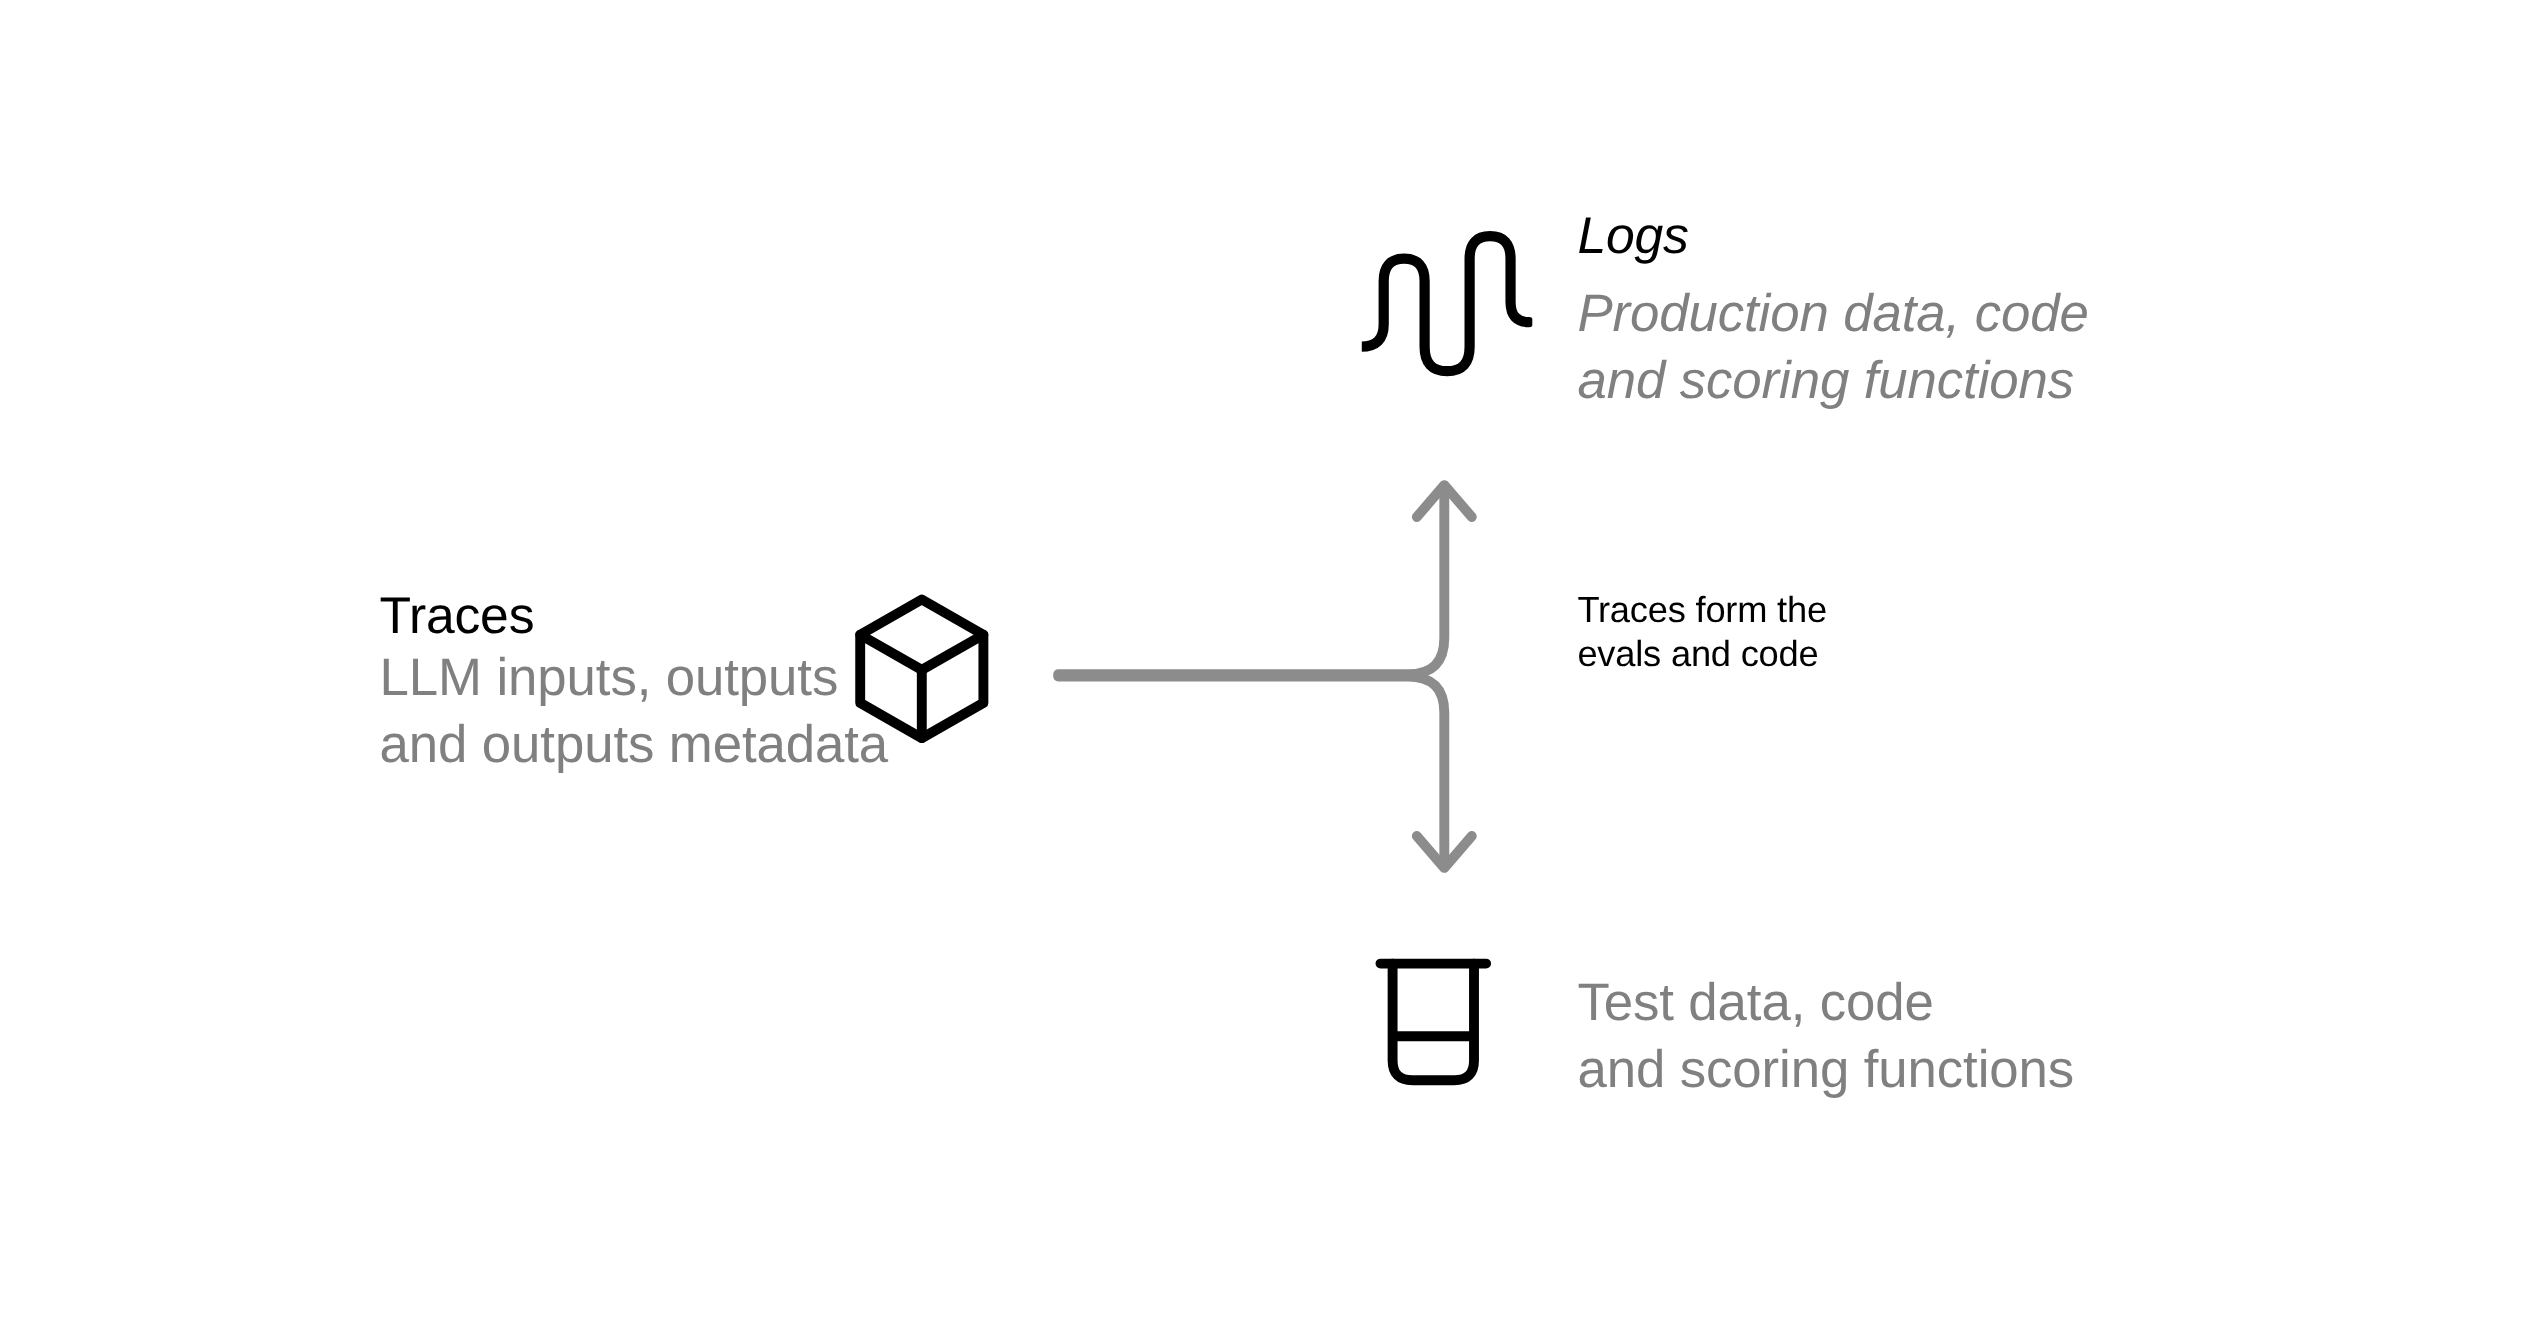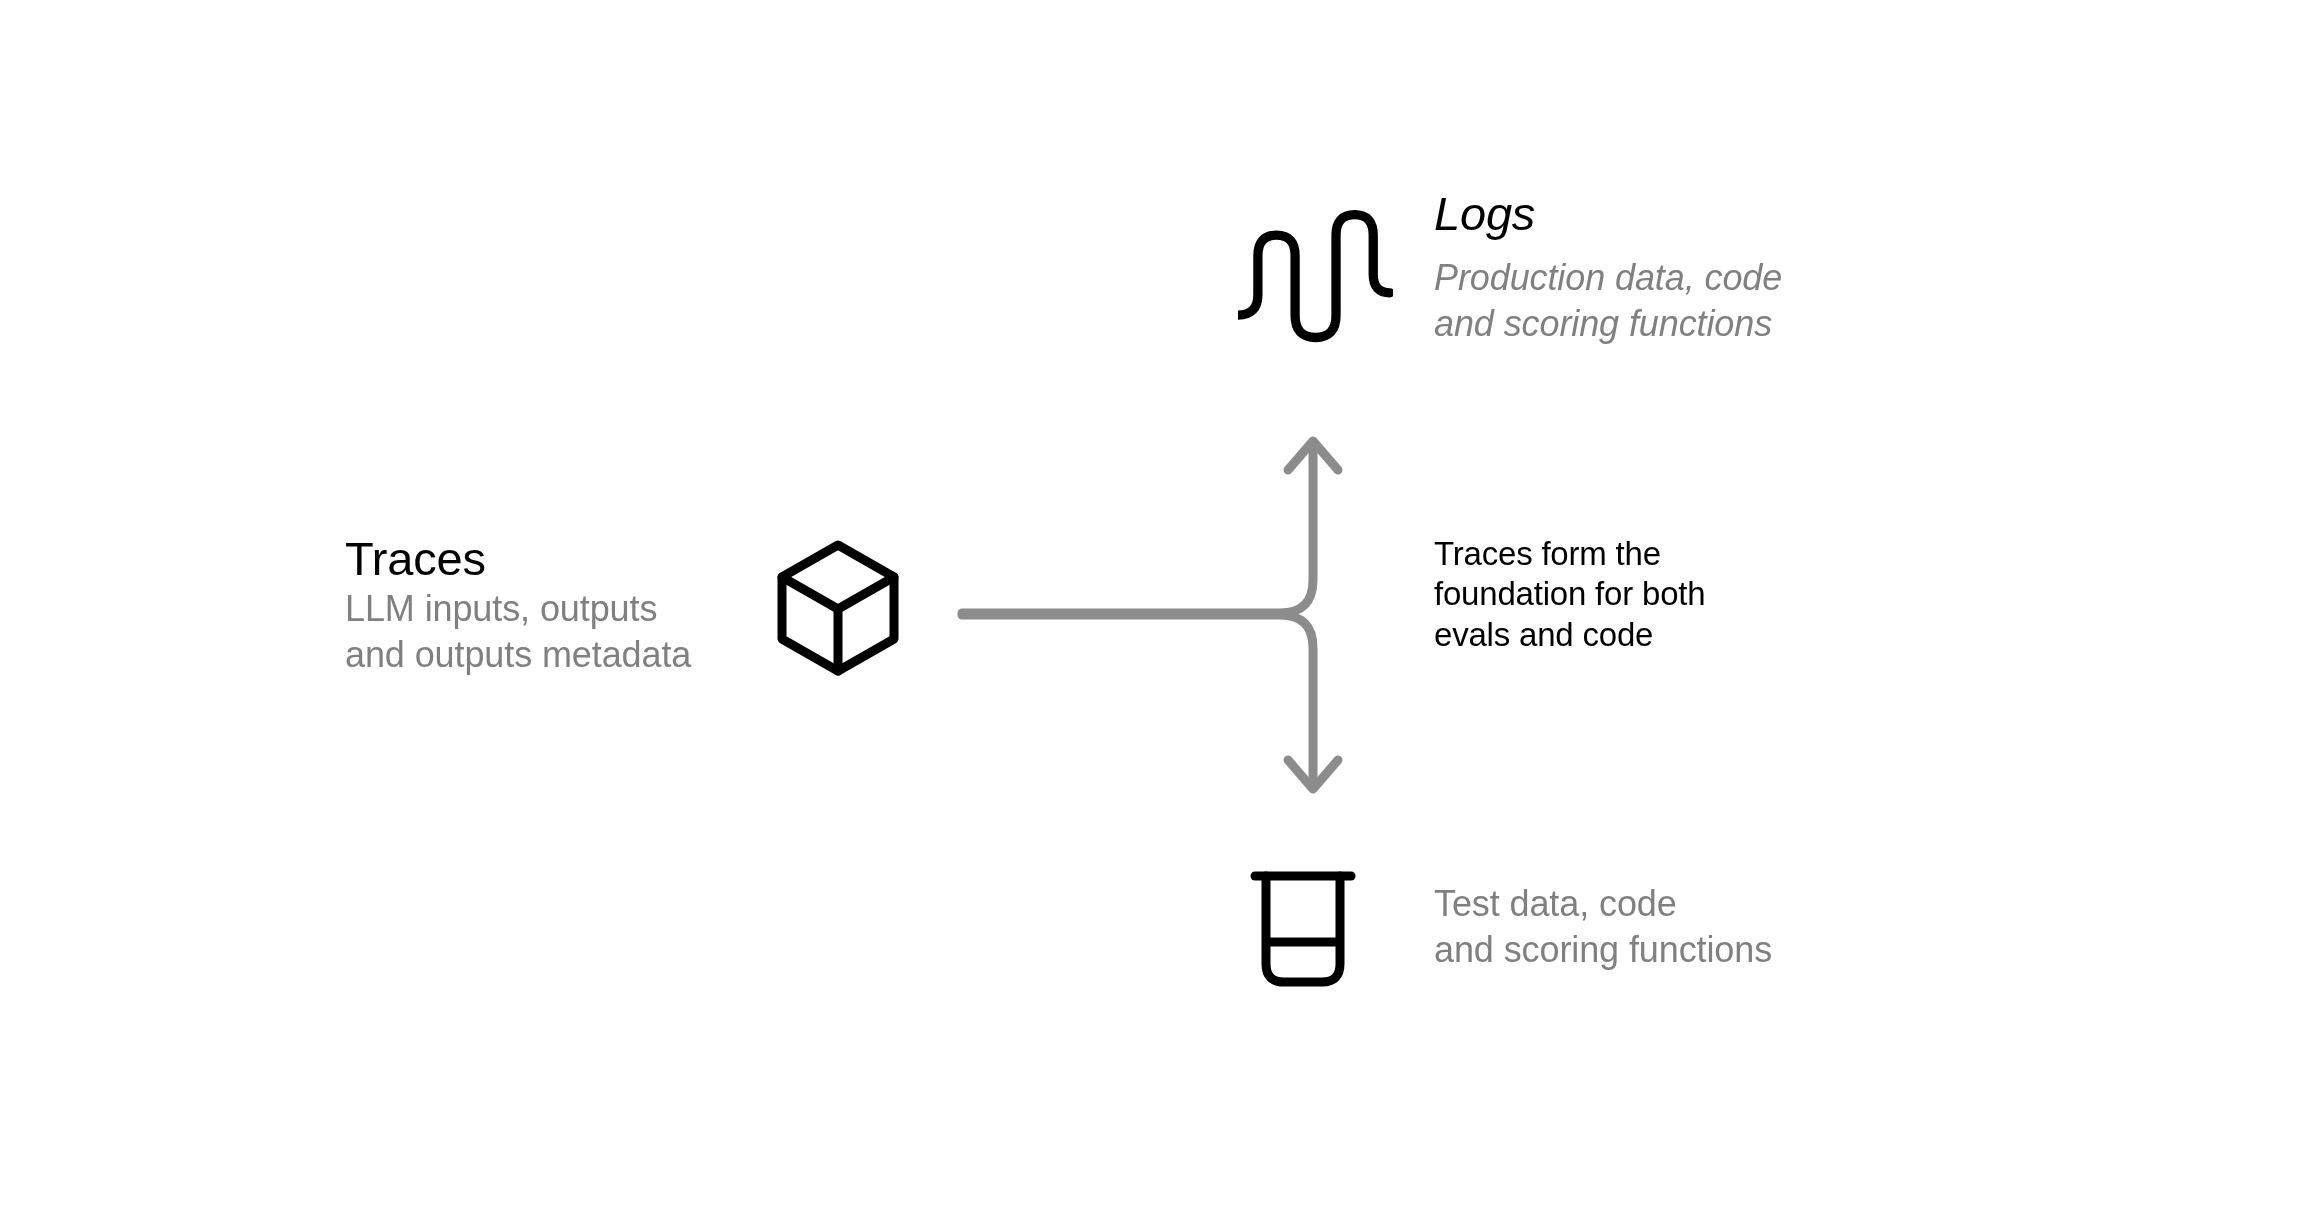--- a/index.html
+++ b/index.html
@@ -23,21 +23,21 @@
   
   .node-title {
     font-size: 47px;
     font-weight: 400;
     color: #000000;
     line-height: 1.12;
     letter-spacing: -0.2px;
     white-space: nowrap;
   }
   .node-desc {
-    font-size: 36px;
+    font-size: 48px;
     font-weight: 400;
     color: #808080;
     line-height: 1.28;
     letter-spacing: -0.1px;
     white-space: nowrap;
   }
   .node-desc .line { display: block; }
 
   
   .traces-text {
@@ -154,21 +154,20 @@
       <path d="M338 55 L363 26 L388 55" stroke="#8c8c8c" stroke-width="9" stroke-linecap="round" stroke-linejoin="round" fill="none"></path>
 
       <path d="M12 200 H330 Q363 200 363 233 V372" stroke="#8c8c8c" stroke-width="9" stroke-linecap="round" stroke-linejoin="round" fill="none"></path>
 
       <path d="M338 345 L363 374 L388 345" stroke="#8c8c8c" stroke-width="9" stroke-linecap="round" stroke-linejoin="round" fill="none"></path>
     </svg>
   </div>
 
   <div class="caption">
     <span class="line">Traces form the</span>
-    <span class="line">foundation for both</span>
     <span class="line">evals and code</span>
   </div>
 
   <div class="logs-group">
     <div class="logs-icon">
       <svg viewBox="0 0 155 150" width="155" height="150" fill="none" xmlns="http://www.w3.org/2000/svg" aria-hidden="true">
         <path d="M8 112
                  Q30 112 30 90
                  V48
                  Q30 26 50 26

